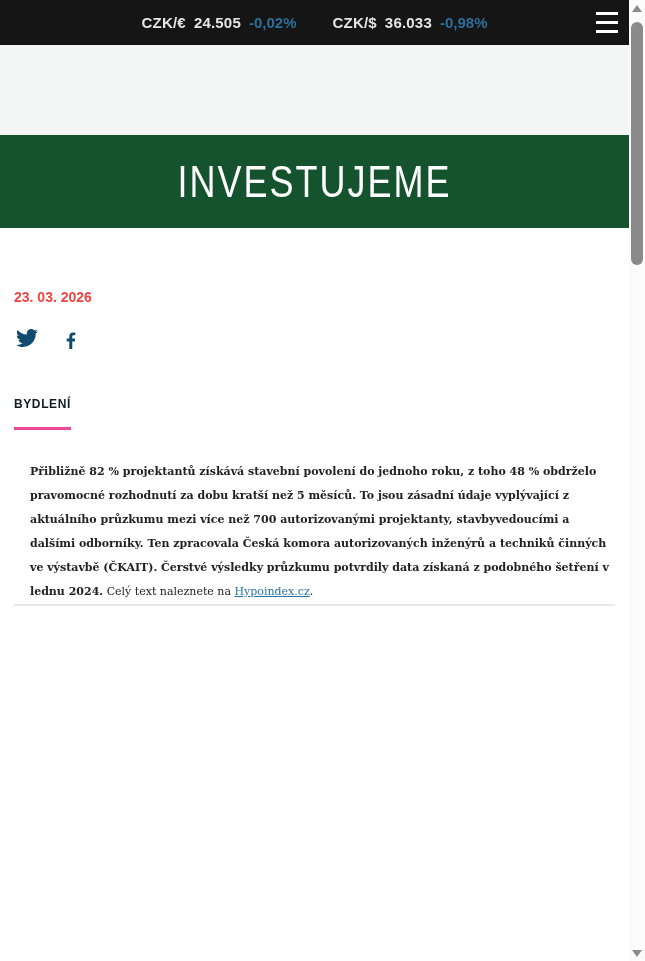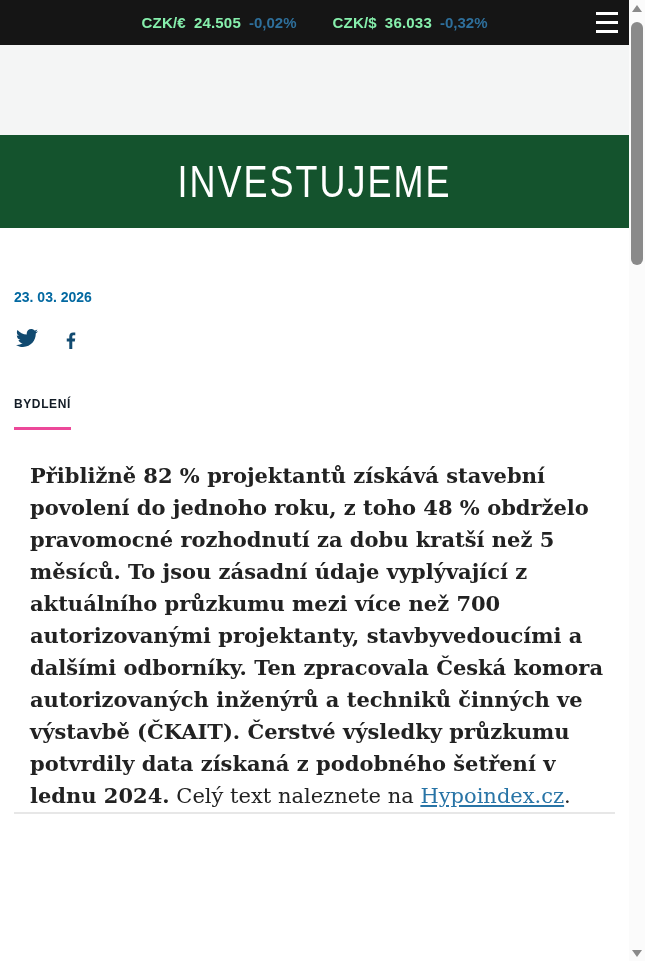--- a/index.html
+++ b/index.html
@@ -5,41 +5,41 @@
   * { margin:0; padding:0; box-sizing:border-box; }
   html,body { width:645px; height:961px; overflow:hidden; }
   body { font-family:"Liberation Sans", sans-serif; background:#ffffff; position:relative; }
 
   .page { position:absolute; left:0; top:0; width:629px; height:961px; background:#ffffff; overflow:hidden; }
 
   
   .topbar { height:45px; background:#151515; display:flex; align-items:center; justify-content:center; position:relative; }
   .ticker { display:flex; gap:36px; align-items:center; }
   .ticker-item { display:flex; gap:8px; align-items:baseline; font-size:15px; }
-  .ticker-pair, .ticker-rate { color:#86efac; font-weight:700; letter-spacing:.2px; }
+  .ticker-pair, .ticker-rate { color:#e5e5e5; font-weight:700; letter-spacing:.2px; }
   .ticker-change { color:#2e6f9b; font-weight:600; }
   .hamburger { position:absolute; right:11px; top:12px; width:22px; height:21px; display:flex; flex-direction:column; justify-content:space-between; cursor:pointer; background:none; border:none; }
   .hamburger span { display:block; width:22px; height:3px; background:#ffffff; }
 
   
   .gap { height:90px; background:#f4f5f5; }
   .masthead { height:93px; background:#14532d; display:flex; align-items:center; justify-content:center; }
   .logo { color:#ffffff; font-size:36px; font-weight:300; letter-spacing:2px; transform:scaleY(1.25); cursor:pointer; font-stretch:condensed; }
 
   
   .content { padding:40px 14px 0 14px; }
   h1.title { font-size:28px; line-height:36px; font-weight:600; color:#1a1a24; letter-spacing:.2px; max-width:560px; }
-  .date { margin-top:21px; font-size:14px; font-weight:600; color:#0369a1; }
+  .date { margin-top:21px; font-size:14px; font-weight:600; color:#ef4444; }
   .social { margin-top:22px; display:flex; gap:18px; align-items:center; }
   .social a { display:inline-block; width:26px; height:22px; color:#114a70; cursor:pointer; }
   .social svg { width:100%; height:100%; fill:#114a70; }
 
   .category { margin-top:48px; display:inline-block; font-size:12px; font-weight:700; letter-spacing:.6px; color:#131c26; padding-bottom:16px; border-bottom:3px solid #ec4899; cursor:pointer; }
 
-  .lead { margin:30px 0 0 16px; max-width:586px; font-family:"DejaVu Serif","Liberation Serif",serif; font-size:21px; line-height:32px; color:#222222; }
+  .lead { margin:30px 0 0 16px; max-width:586px; font-family:"DejaVu Serif","Liberation Serif",serif; font-size:11px; line-height:24px; color:#222222; }
   .lead strong { font-weight:700; }
   .lead a { color:#2874a6; text-decoration:underline; cursor:pointer; }
 
   hr.rule { border:none; border-top:1px solid #e7e7e7; margin:0; }
   .rule1 { margin-top:21px; }
   .rule2 { margin-top:41px; }
 
   
   .scrollbar { position:absolute; right:0; top:0; width:16px; height:961px; background:#fbfbfb; }
   .sb-arrow { position:absolute; left:0; width:16px; height:16px; display:flex; align-items:center; justify-content:center; cursor:pointer; }
@@ -57,21 +57,21 @@
   <div class="topbar">
     <div class="ticker">
       <div class="ticker-item">
         <span class="ticker-pair">CZK/€</span>
         <span class="ticker-rate">24.505</span>
         <span class="ticker-change">-0,02%</span>
       </div>
       <div class="ticker-item">
         <span class="ticker-pair">CZK/$</span>
         <span class="ticker-rate">36.033</span>
-        <span class="ticker-change">-0,32%</span>
+        <span class="ticker-change">-0,98%</span>
       </div>
     </div>
     <button class="hamburger" aria-label="menu">
       <span></span>
         <span></span>
         <span></span>
     </button>
   </div>
 
   <div class="gap"></div>

